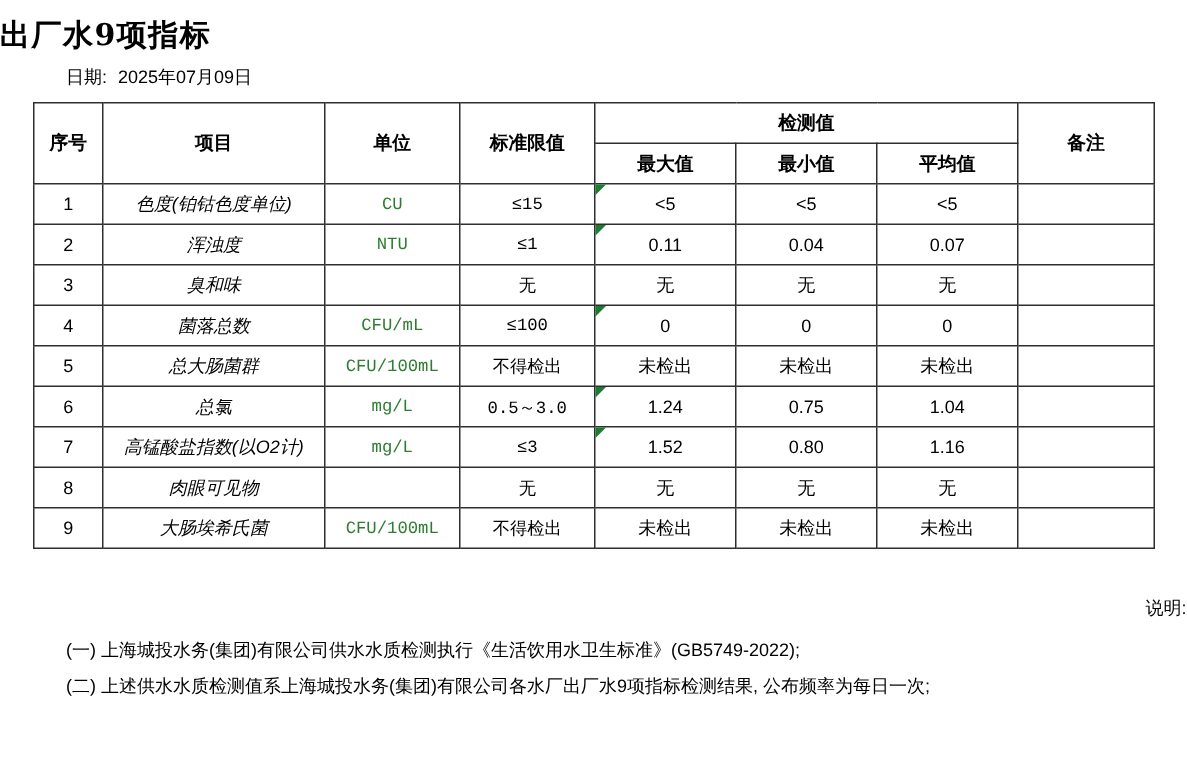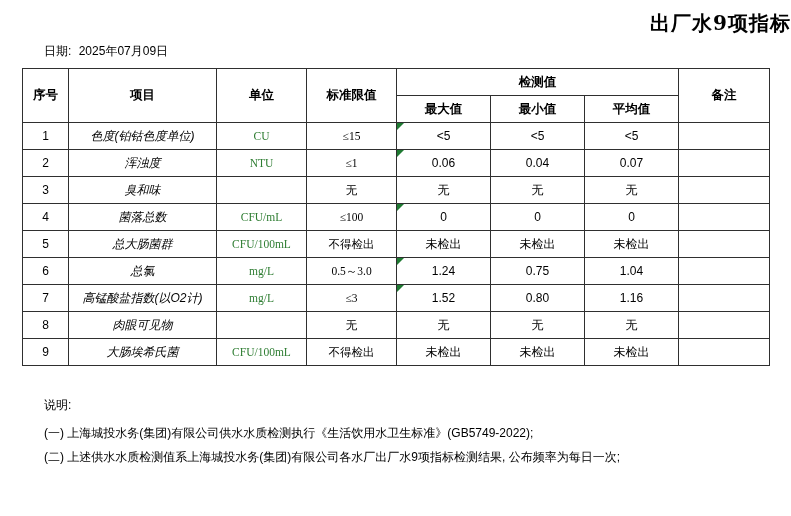--- a/index.html
+++ b/index.html
@@ -14,21 +14,21 @@
     color: #000000;
     overflow: hidden;
   }
   .page {
     position: relative;
     width: 791px;
     height: 516px;
     box-sizing: border-box;
   }
   .doc-title {
-    text-align: right;
+    text-align: left;
     font-size: 20px;
     font-weight: bold;
     letter-spacing: 1px;
     padding-top: 10px;
     font-family: "DejaVu Serif", "Liberation Serif", serif;
   }
   .date-line {
     margin: 6px 0 8px 44px;
     font-size: 12px;
   }
@@ -63,21 +63,21 @@
   .col-remark  { width: 91px; }
 
   td.item-cell {
     text-align: left;
     padding-left: 18px;
     font-style: italic;
   }
   td.unit-cell, td.limit-cell {
     text-align: left;
     padding-left: 7px;
-    font-family: Liberation Serif, serif;
+    font-family: Liberation Mono, monospace;
     font-size: 11.5px;
   }
   td.unit-cell.greenish {
     color: #2e7d32;
   }
   td.num {
     font-family: "Liberation Sans", sans-serif;
   }
   td.mark {
     position: relative;
@@ -90,20 +90,21 @@
     border-top: 7px solid #1f7a32;
     border-right: 7px solid transparent;
   }
   .notes {
     margin: 28px 0 0 44px;
     font-size: 12px;
     line-height: 22px;
   }
   .notes .notes-title {
     margin-bottom: 6px;
+    text-align: right;
   }
   .notes p {
     margin: 0 0 2px 0;
   }
 </style>
 </head>
 <body>
 
 <div class="page">
 
@@ -149,21 +150,21 @@
           <td class="num mark">&lt;5</td>
           <td class="num">&lt;5</td>
           <td class="num">&lt;5</td>
           <td></td>
         </tr>
         <tr>
           <td>2</td>
           <td class="item-cell">浑浊度</td>
           <td class="unit-cell greenish">NTU</td>
           <td class="limit-cell">≤1</td>
-          <td class="num mark">0.06</td>
+          <td class="num mark">0.11</td>
           <td class="num">0.04</td>
           <td class="num">0.07</td>
           <td></td>
         </tr>
         <tr>
           <td>3</td>
           <td class="item-cell">臭和味</td>
           <td class="unit-cell greenish"></td>
           <td class="limit-cell">无</td>
           <td class="num">无</td>

